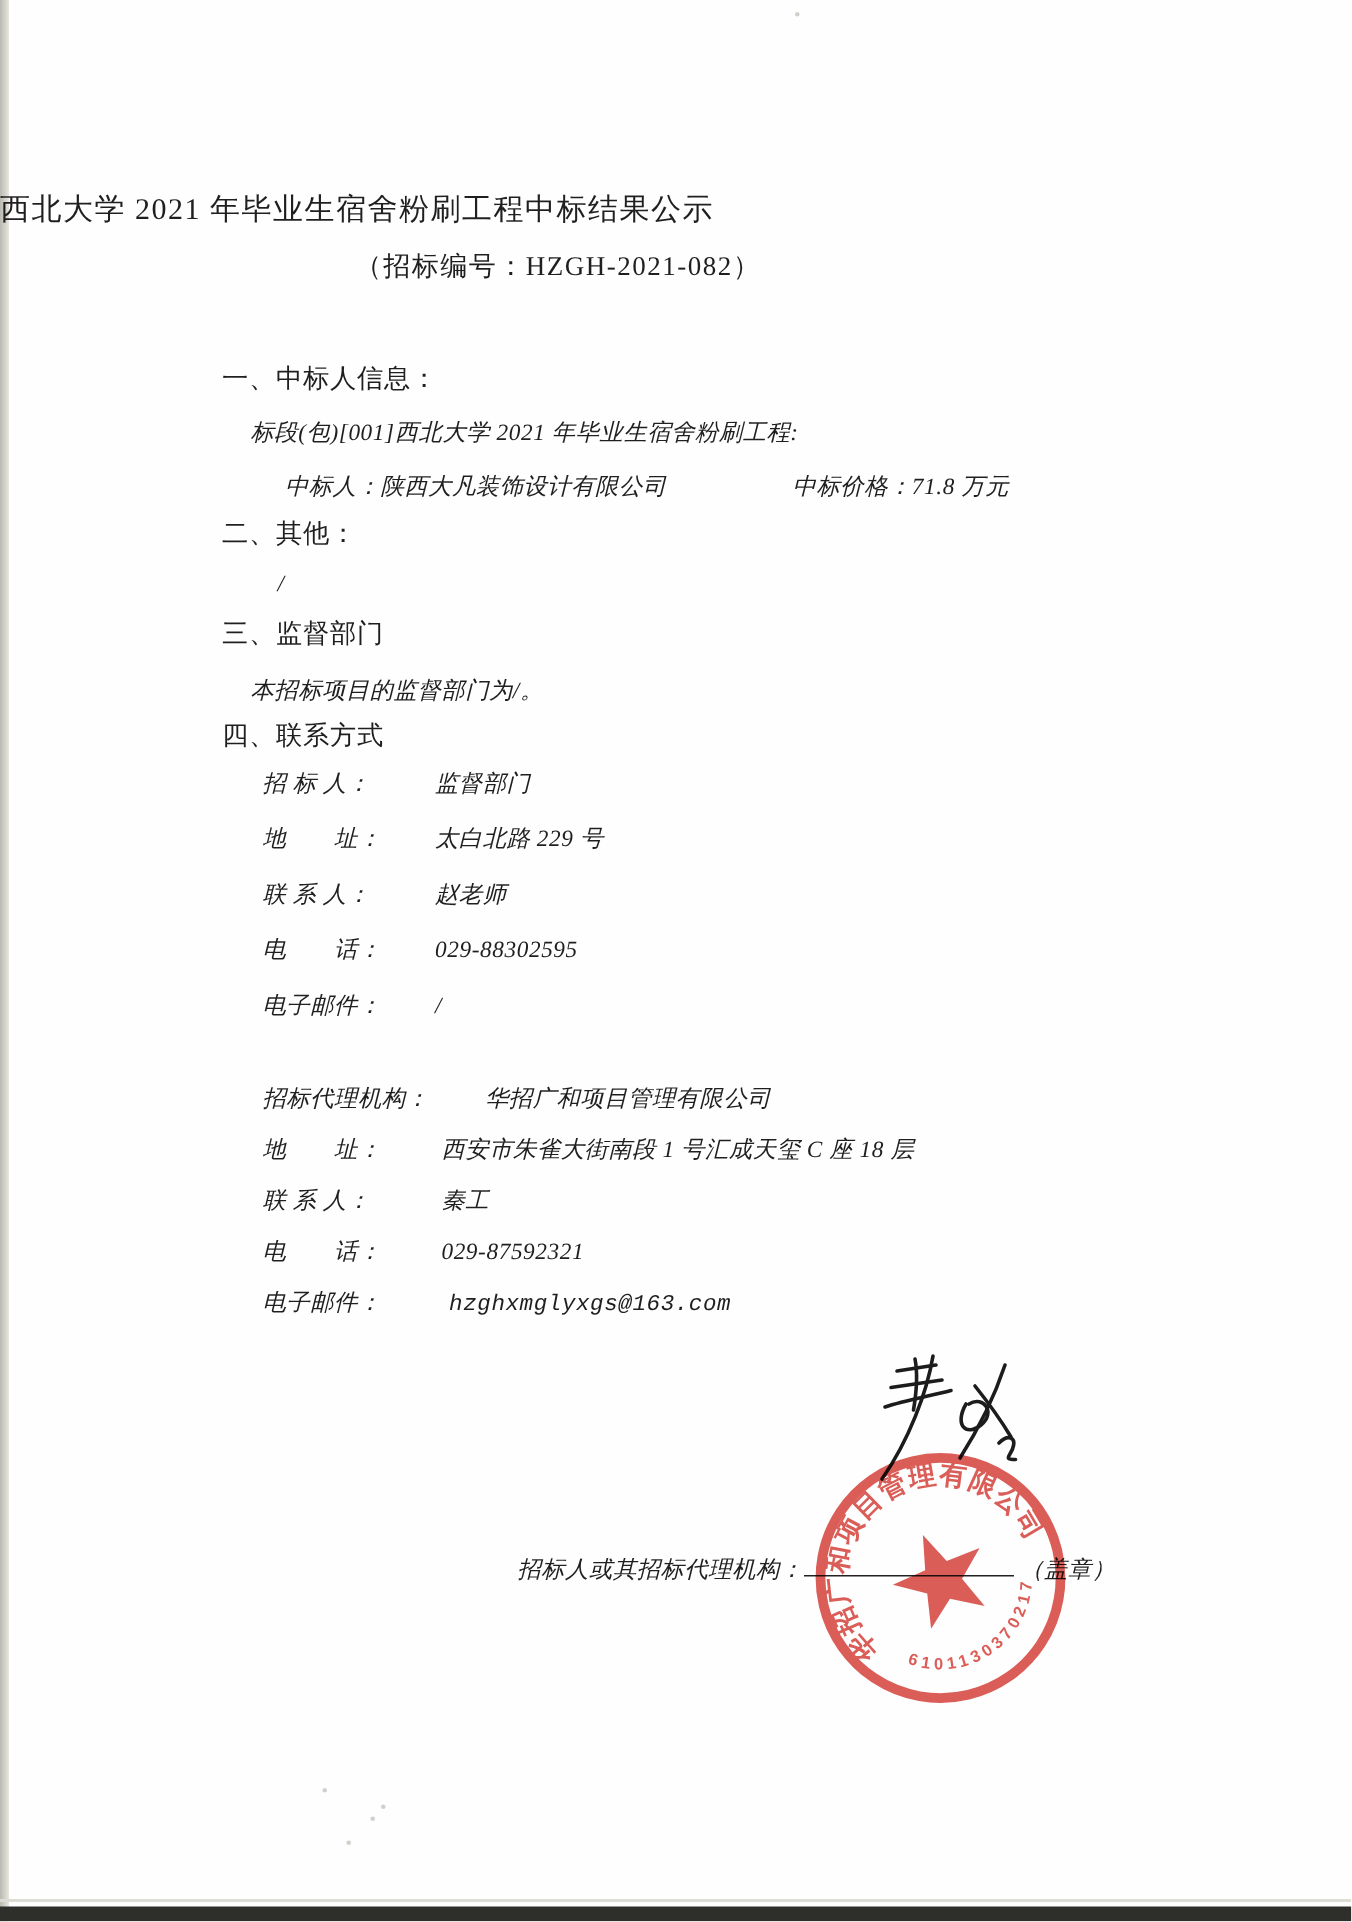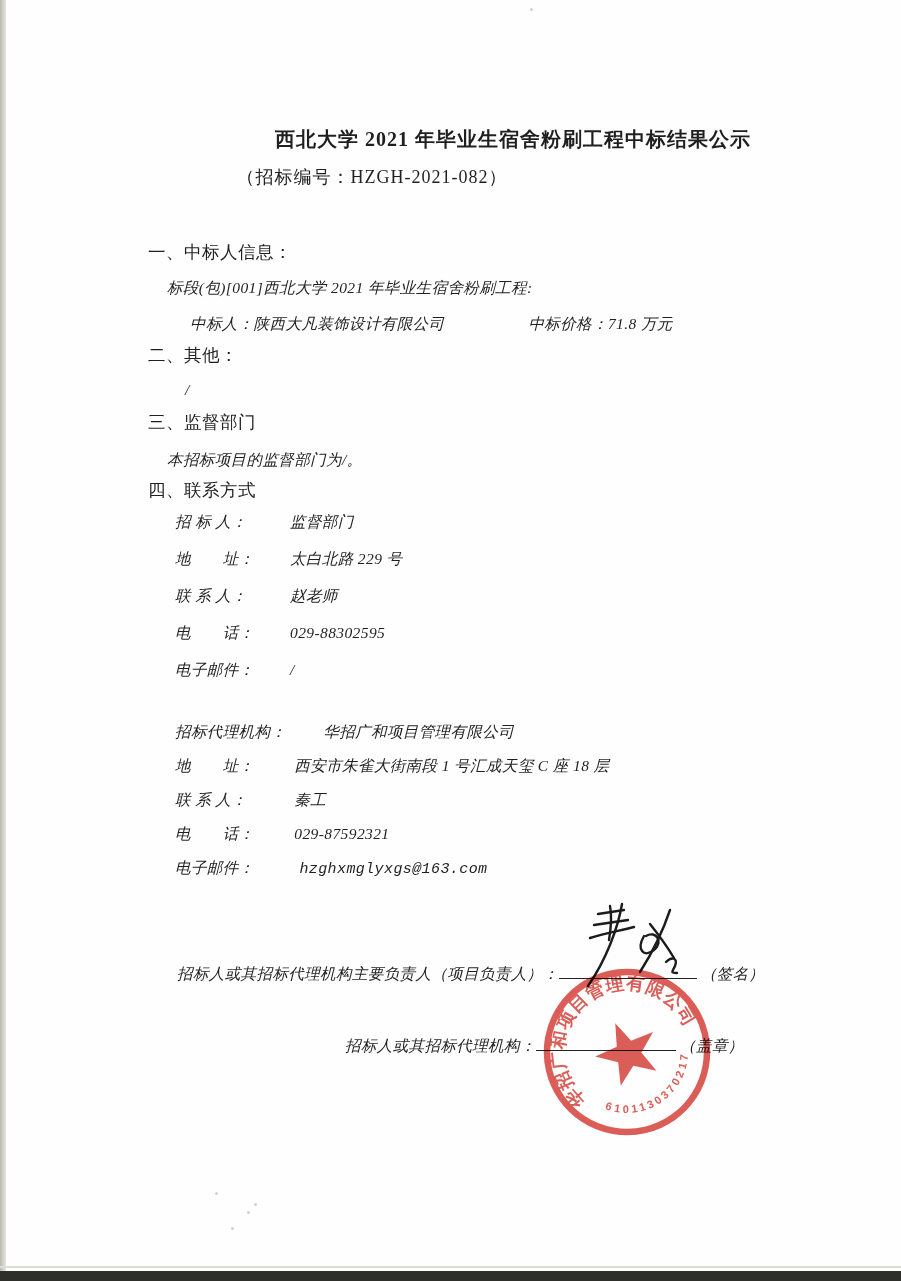--- a/index.html
+++ b/index.html
@@ -8,22 +8,22 @@
     overflow:hidden;font-family:"Liberation Serif","DejaVu Serif",serif;
     color:#1f1f1f;
   }
   .abs{position:absolute;}
   .scan-left{position:absolute;left:0;top:0;width:6px;height:1281px;
     background:linear-gradient(to right,#b9b9b1,#e7e7e0);}
   .scan-bottom{position:absolute;left:0;top:1271px;width:901px;height:10px;background:#2e2e2a;}
   .scan-bottom-line{position:absolute;left:0;top:1266px;width:901px;height:2px;background:#dddcd4;}
   .speck{position:absolute;width:3px;height:3px;border-radius:50%;background:#b8b8b0;opacity:.65;}
 
-  .doc-title{left:0;top:126px;width:751px;text-align:right;font-size:20px;
-    font-weight:700;letter-spacing:1px;}
+  .doc-title{left:0;top:126px;width:751px;text-align:left;font-size:20px;
+    font-weight:400;letter-spacing:1px;}
   .doc-subtitle{left:0;top:165px;width:744px;text-align:center;font-size:18px;
     font-weight:500;letter-spacing:1px;}
 
   .h-sec{font-family:"Liberation Sans","DejaVu Sans",sans-serif;
     font-weight:normal;font-size:17.5px;letter-spacing:.5px;}
   .body-t{font-size:15.5px;letter-spacing:.4px;font-style:italic;}
 
   .winner-row{display:flex;gap:84px;}
   .crow{display:flex;align-items:baseline;gap:37px;}
   .crow .lab{display:inline-block;width:78px;white-space:pre;}
@@ -110,24 +110,20 @@
     <div class="crow">
       <span class="lab">电　　话：</span>
       <span class="val"> 029-87592321</span>
     </div>
     <div class="crow">
       <span class="lab">电子邮件：</span>
       <span class="val mono"> hzghxmglyxgs@163.com</span>
     </div>
   </div>
 
-  <div class="abs body-t" style="left:177px;top:958px;white-space:nowrap;">
-    <span>招标人或其招标代理机构主要负责人（项目负责人）：</span><span class="sigline" style="width:138px;"></span>
-    <span>（签名）</span>
-  </div>
 
   <div class="abs body-t" style="left:345px;top:1030px;white-space:nowrap;">
     <span>招标人或其招标代理机构：</span><span class="sigline" style="width:140px;"></span>
     <span>（盖章）</span>
   </div>
 
   <svg class="abs hand" style="left:578px;top:898px;" width="120" height="95" viewBox="0 0 120 95">
     <g fill="none" stroke="#1c1c1c" stroke-width="2.4" stroke-linecap="round">
       <path d="M 32,8 C 34,18 33,30 31,42"></path>
       <path d="M 20,16 L 46,12"></path>

